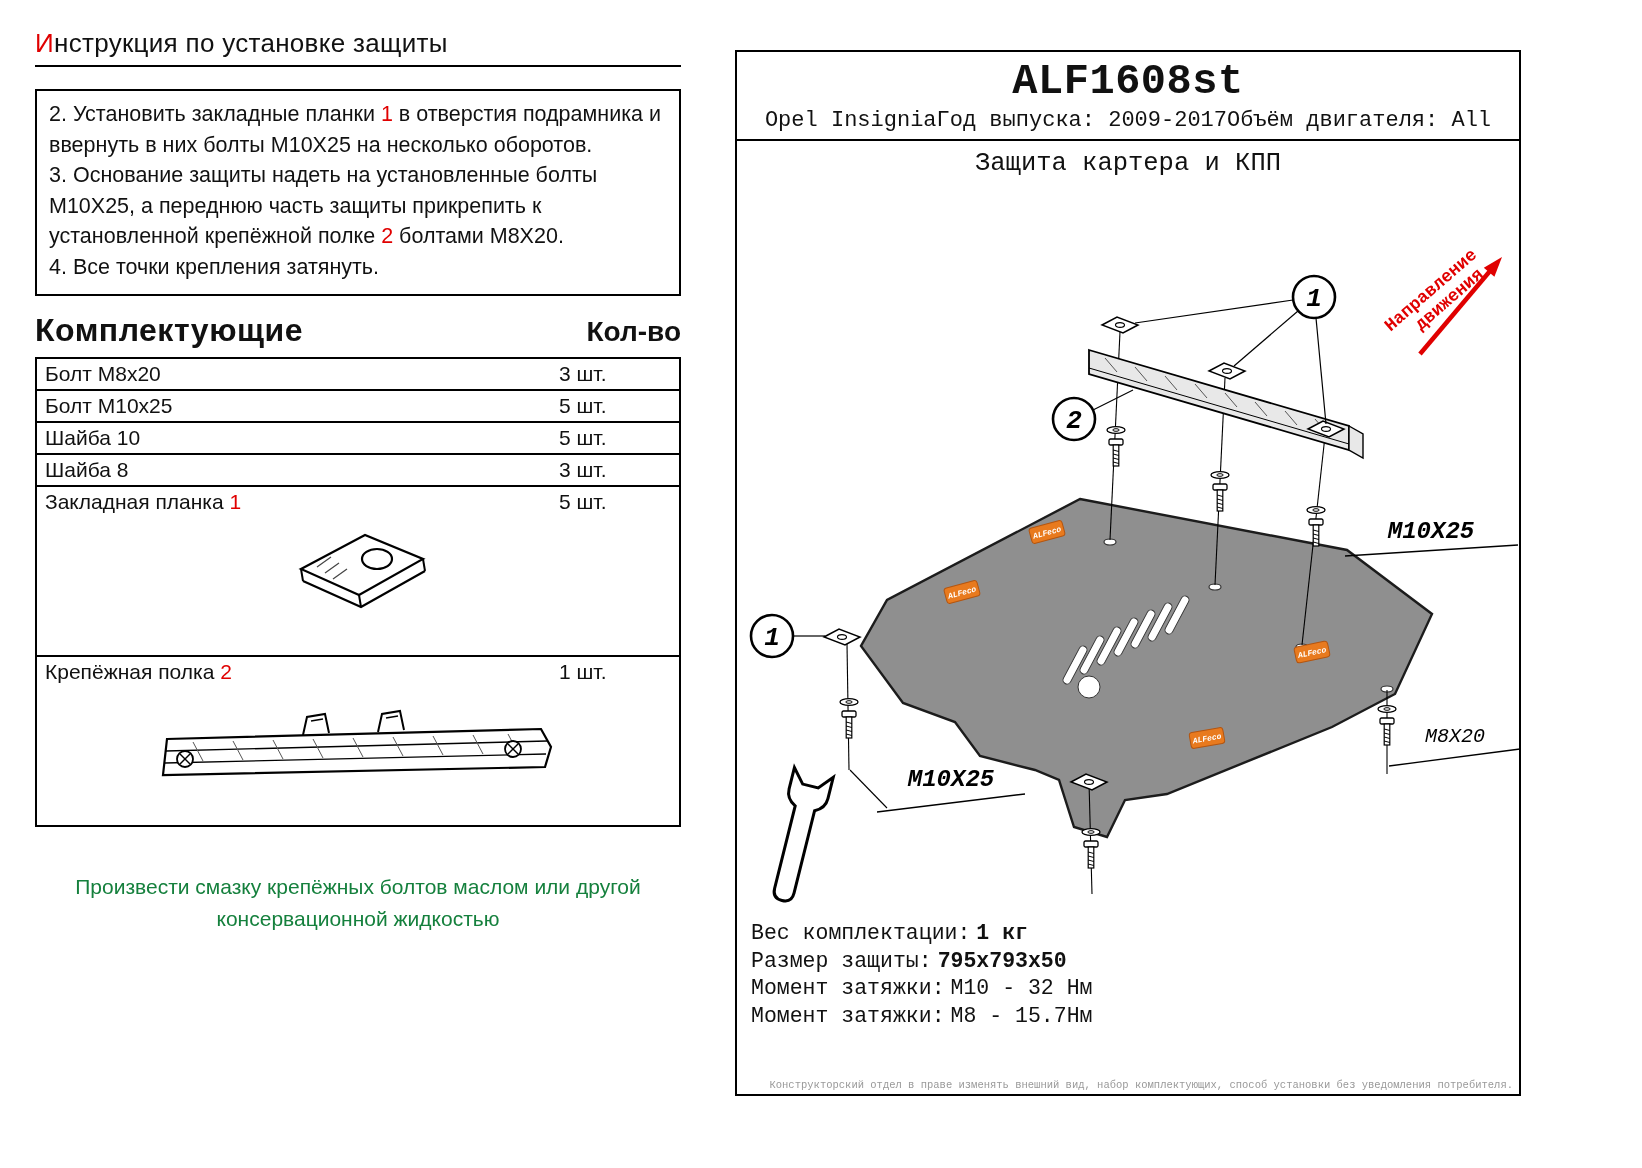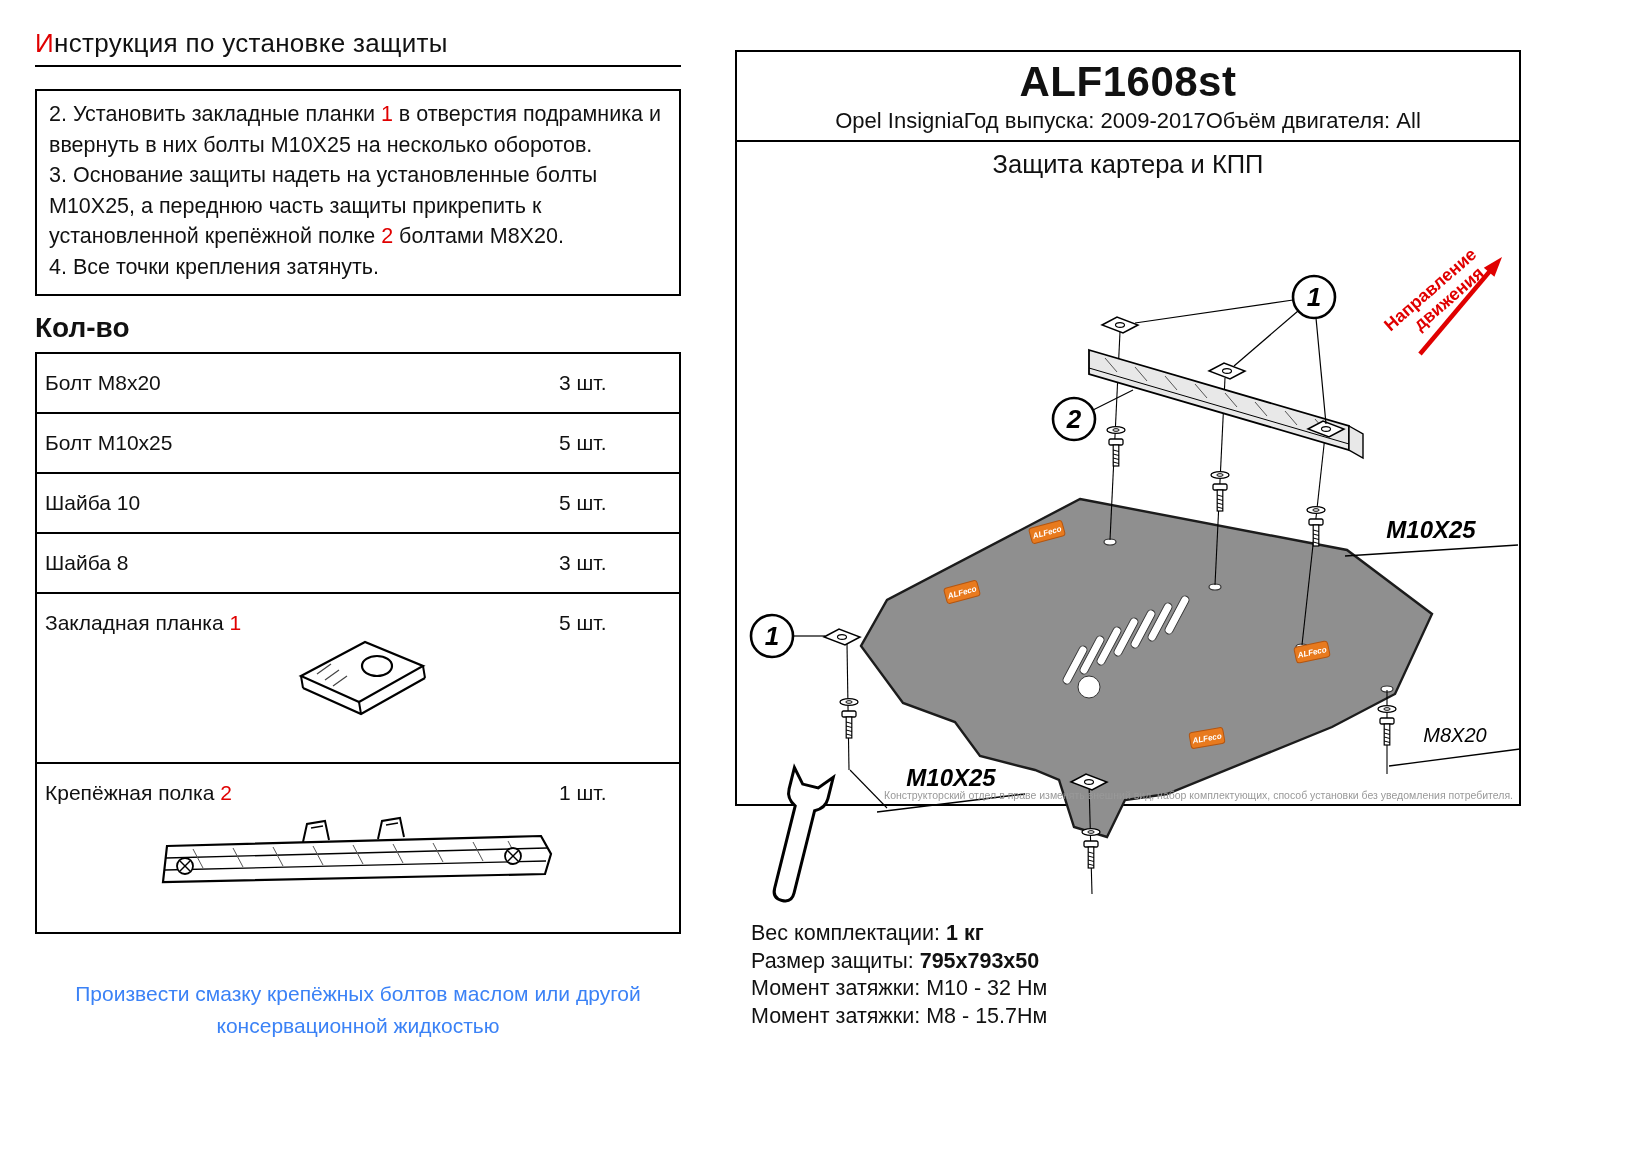--- a/index.html
+++ b/index.html
@@ -19,36 +19,37 @@
     font-size:21.5px; line-height:1.42;
   }
   .instr-box p { margin:0; }
   .comp-head-row {
     margin-top:16px; display:flex; justify-content:space-between; align-items:baseline;
   }
   .comp-heading { font-size:32px; font-weight:bold; letter-spacing:.5px; }
   .qty-heading  { font-size:28px; font-weight:bold;text-align:center; }
   .comp-table { margin-top:8px; border:2px solid #000; }
   .crow {
-    display:flex; align-items:flex-start; padding:17px 8px; font-size:21px; min-height:27px;
+    display:flex; align-items:flex-start; padding:3px 8px; font-size:21px; min-height:27px;
   }
   .crow + .crow { border-top:2px solid #000; }
   .crow .lbl { flex:1 1 auto; }
   .crow .qty { flex:0 0 112px; }
   .crow.tall { position:relative; height:170px; }
   .crow.tall .part-img { position:absolute; left:0; right:0; top:30px; text-align:center; }
   .grease-note {
     margin-top:44px; padding:0 28px; text-align:center;
-    color:#3b82f6; font-size:21px; line-height:1.5;
+    color:#15803d; font-size:21px; line-height:1.5;
   }
 
   
   .panel {
-    position:absolute; left:735px; top:50px; width:786px; height:756px;
+    position:absolute; left:735px; top:50px; width:786px; height:1046px;
     border:2px solid #000;
+    font-family:Liberation Mono, monospace;
   }
   .panel-header { border-bottom:2px solid #000; padding-bottom:6px; }
   .prod-code { text-align:center; font-size:42px; font-weight:bold; margin-top:6px; letter-spacing:.5px; }
   .prod-meta {
     display:flex; justify-content:center; padding:2px 12px 0 12px; font-size:22px;
   }
   .diagram-title { text-align:center; font-size:25.5px; margin-top:8px; }
   .diagram-svg { position:absolute; left:0; top:130px; }
   .specs { position:absolute; left:14px; top:868px; font-size:21.5px; line-height:27.5px; }
   .specs b { font-weight:bold; }
@@ -65,20 +66,21 @@
   <div class="doc-title"><span class="red">И</span><span>нструкция по установке защиты</span></div>
   <div class="title-rule"></div>
 
   <div class="instr-box">
     <p><span>2. Установить закладные планки </span><span class="red">1</span><span> в отверстия подрамника и ввернуть в них болты М10Х25 на несколько оборотов.</span></p>
     <p><span>3. Основание защиты надеть на установленные болты М10Х25, а переднюю часть защиты прикрепить к установленной крепёжной полке </span><span class="red">2</span><span> болтами М8Х20.</span></p>
     <p><span>4. Все точки крепления затянуть.</span></p>
   </div>
 
   <div class="comp-head-row">
+    <span class="comp-heading">Комплектующие</span>
     <span class="qty-heading">Кол-во</span>
   </div>
 
   <div class="comp-table">
     <div class="crow">
       <span class="lbl">Болт М8х20</span>
       <span class="qty">3 шт.</span>
     </div>
     <div class="crow">
       <span class="lbl">Болт М10х25</span>

